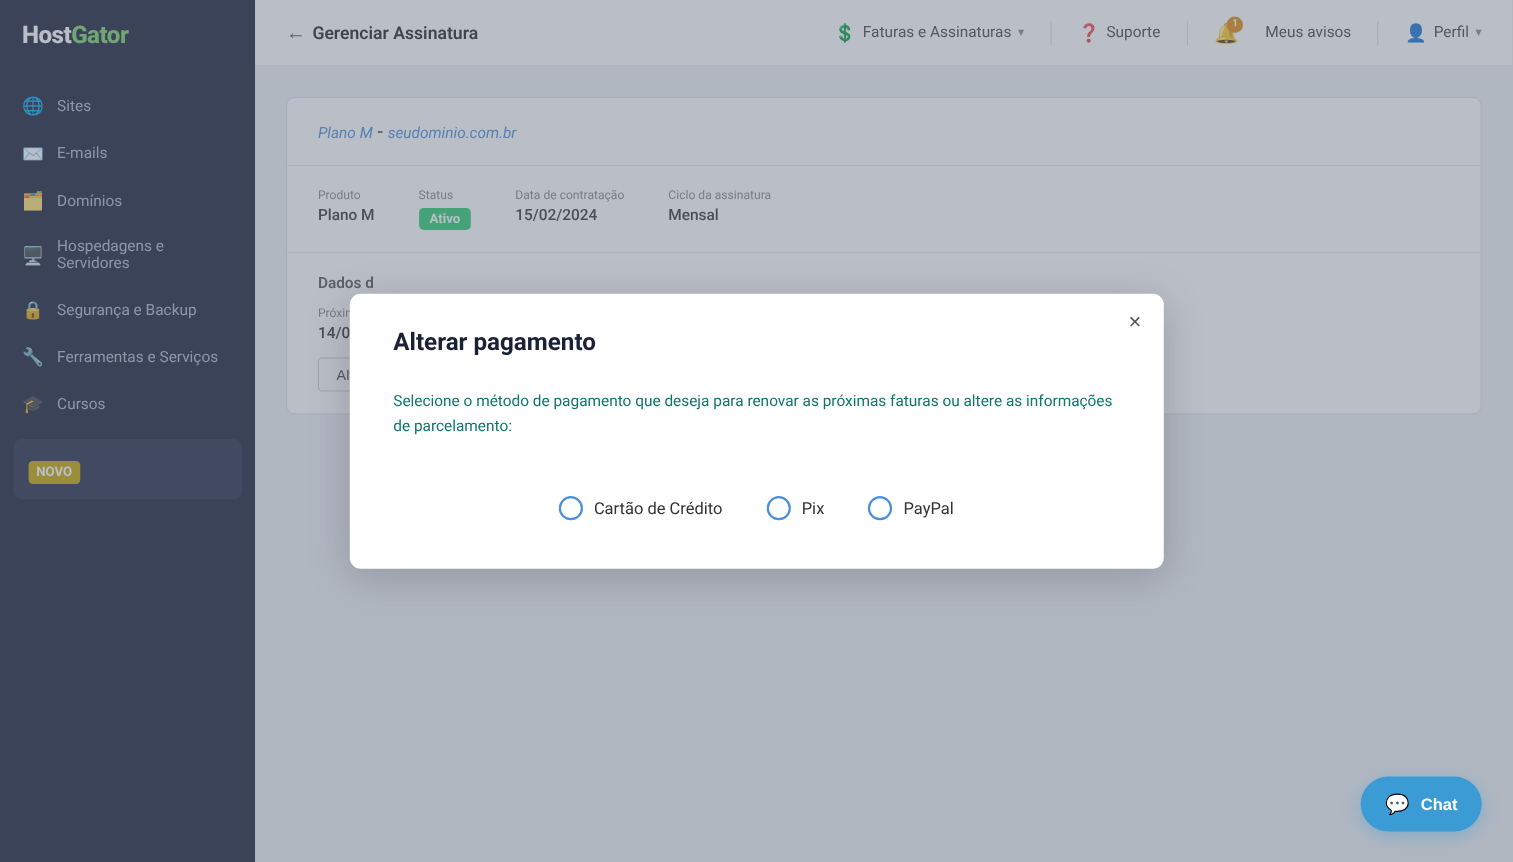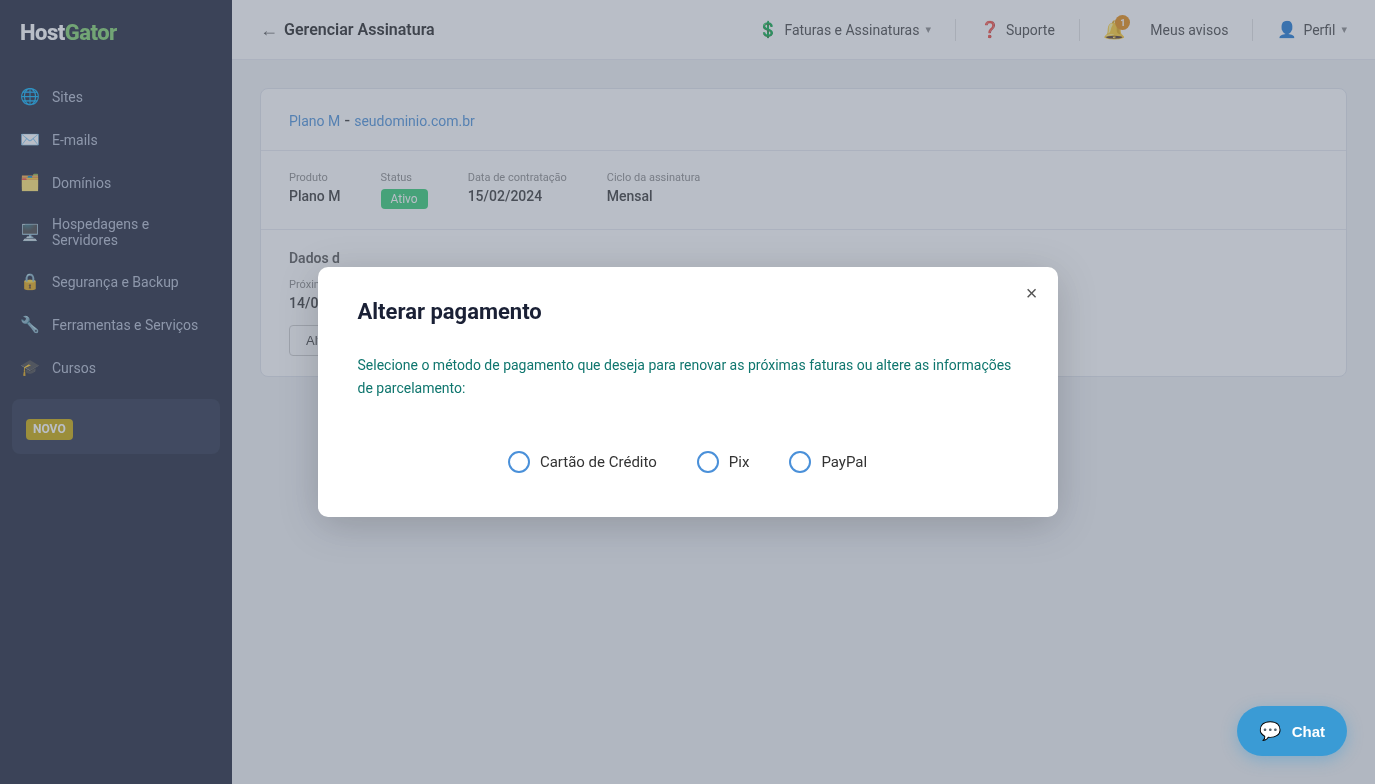--- a/index.html
+++ b/index.html
@@ -134,34 +134,35 @@
     .page-card {
       background: #fff;
       border-radius: 8px;
       border: 1px solid #e0e4ec;
       padding: 0;
       overflow: hidden;
     }
     .plan-header {
       padding: 20px 28px;
       border-bottom: 1px solid #e8eaf0;
+      font-style: italic;
     }
     .plan-title { font-size: 18px; color: #333; font-weight: 400; }
     .plan-title span { color: #4a90d9; font-size: 14px; }
     .section { padding: 20px 28px; border-bottom: 1px solid #e8eaf0; }
     .section-title { font-size: 15px; font-weight: 600; color: #222; margin-bottom: 16px; }
     .summary-row { display: flex; gap: 40px; align-items: flex-start; }
     .summary-field label { display: block; font-size: 11px; color: #888; margin-bottom: 4px; }
     .summary-field .value { font-size: 14px; color: #333; font-weight: 500; }
     .status-badge {
       display: inline-block;
       background: #2ecc71;
       color: #fff;
       font-size: 12px;
-      font-weight: 400;
+      font-weight: 700;
       padding: 3px 10px;
       border-radius: 4px;
     }
     .section2 { padding: 20px 28px; }
     .section2-title { font-size: 14px; font-weight: 600; color: #555; margin-bottom: 12px; }
     .next-renewal label { font-size: 11px; color: #888; margin-bottom: 4px; display: block; }
     .next-renewal .date { font-size: 14px; color: #333; font-weight: 500; }
     .btn-alterar {
       margin-top: 14px;
       display: inline-block;

